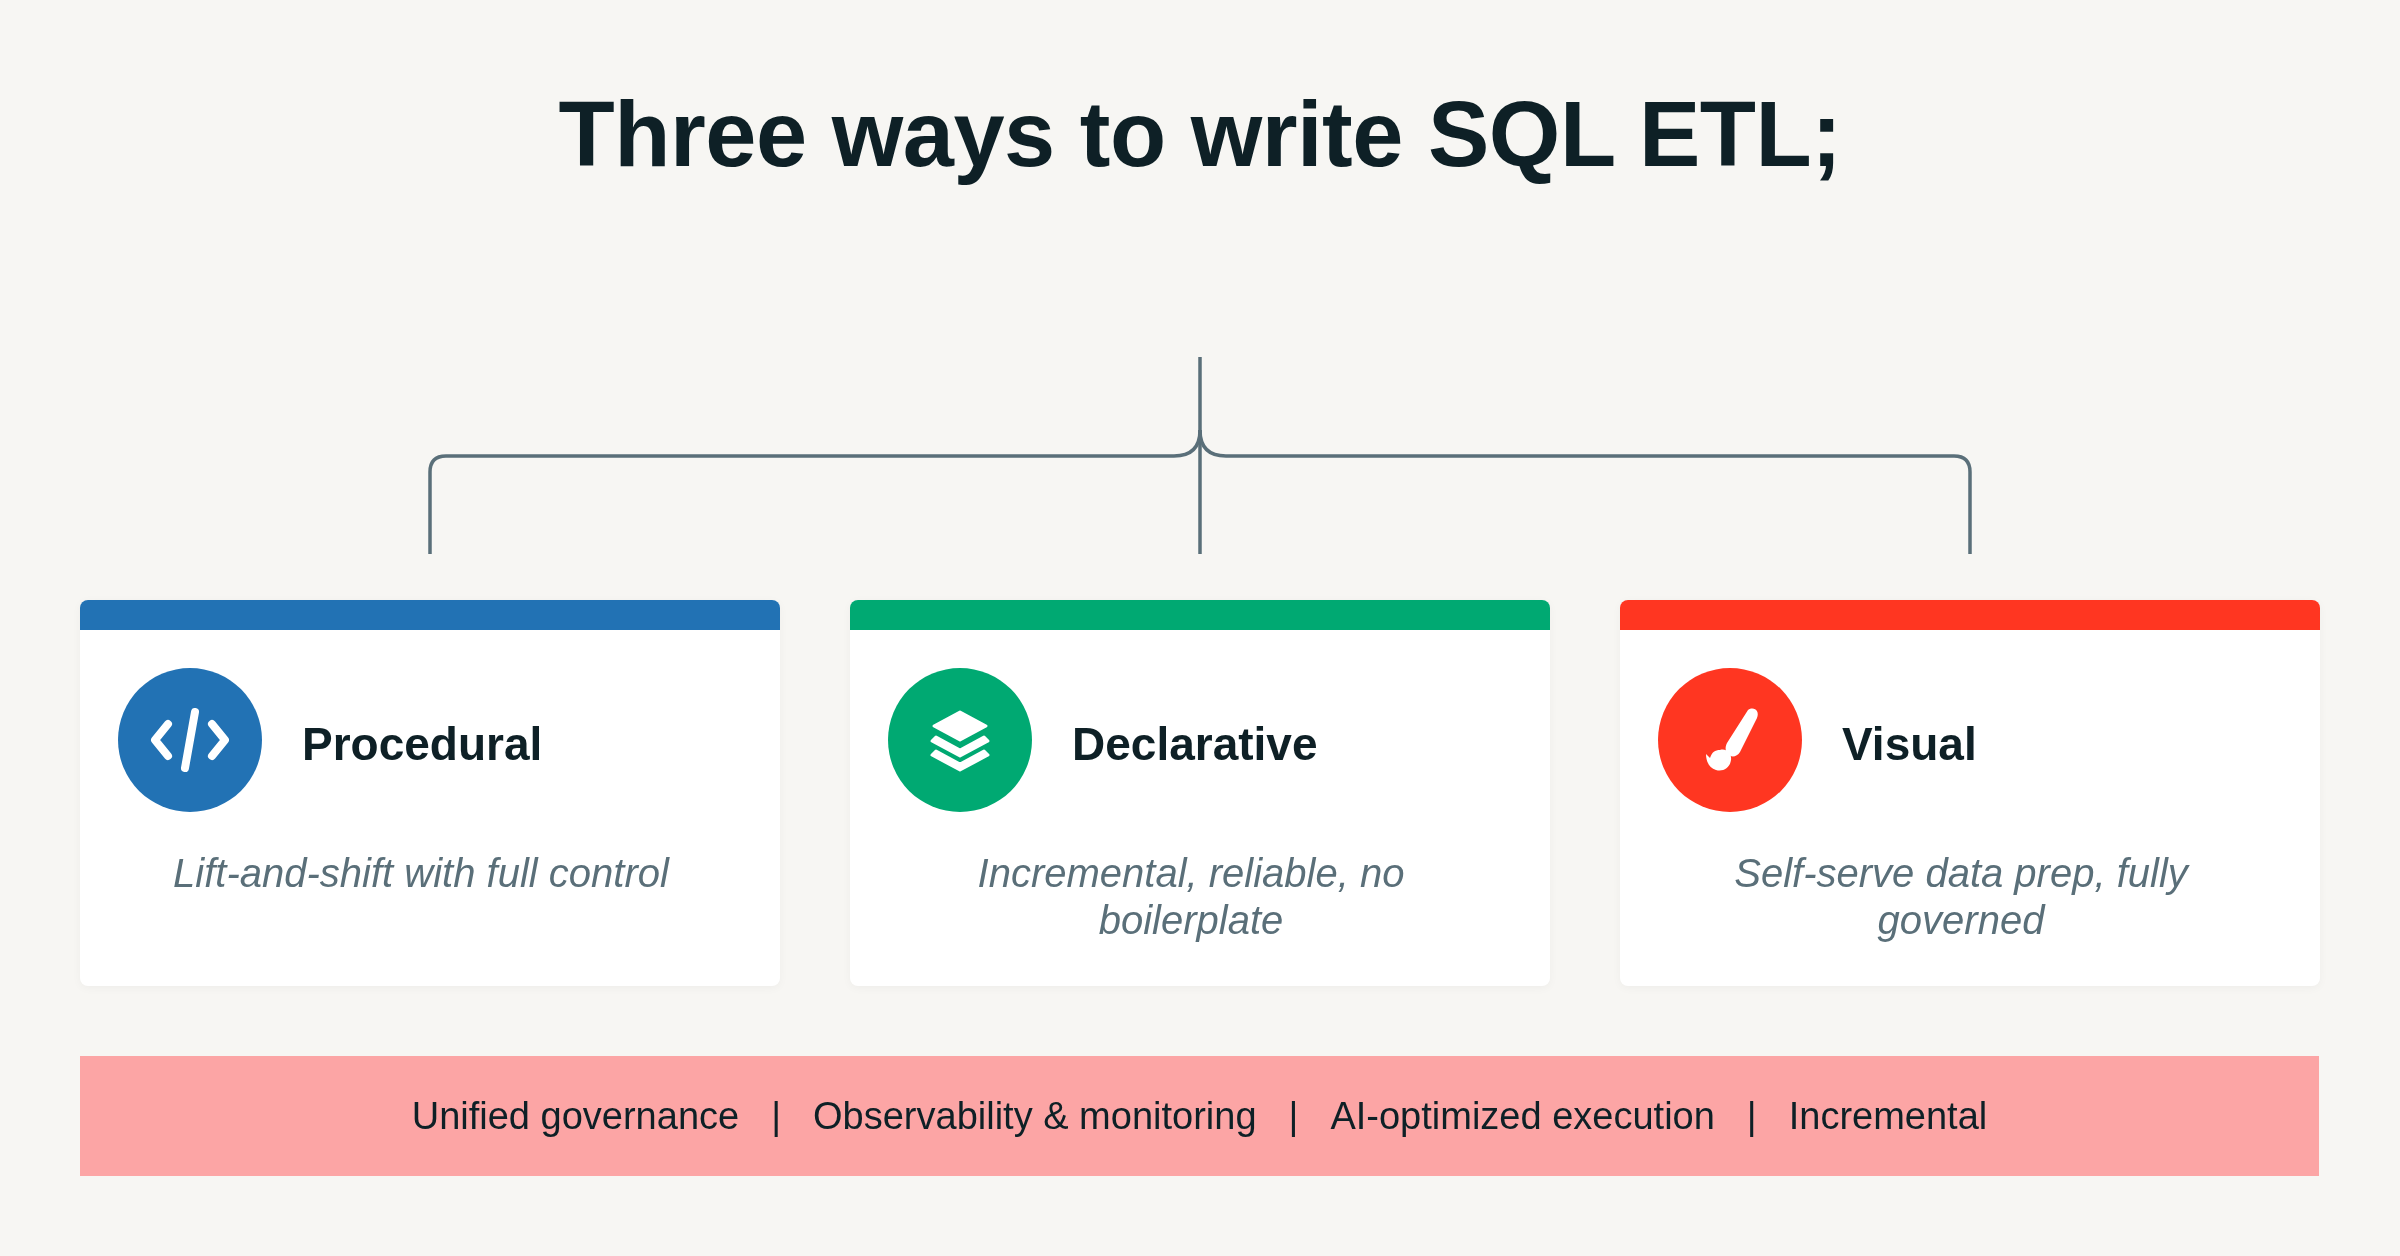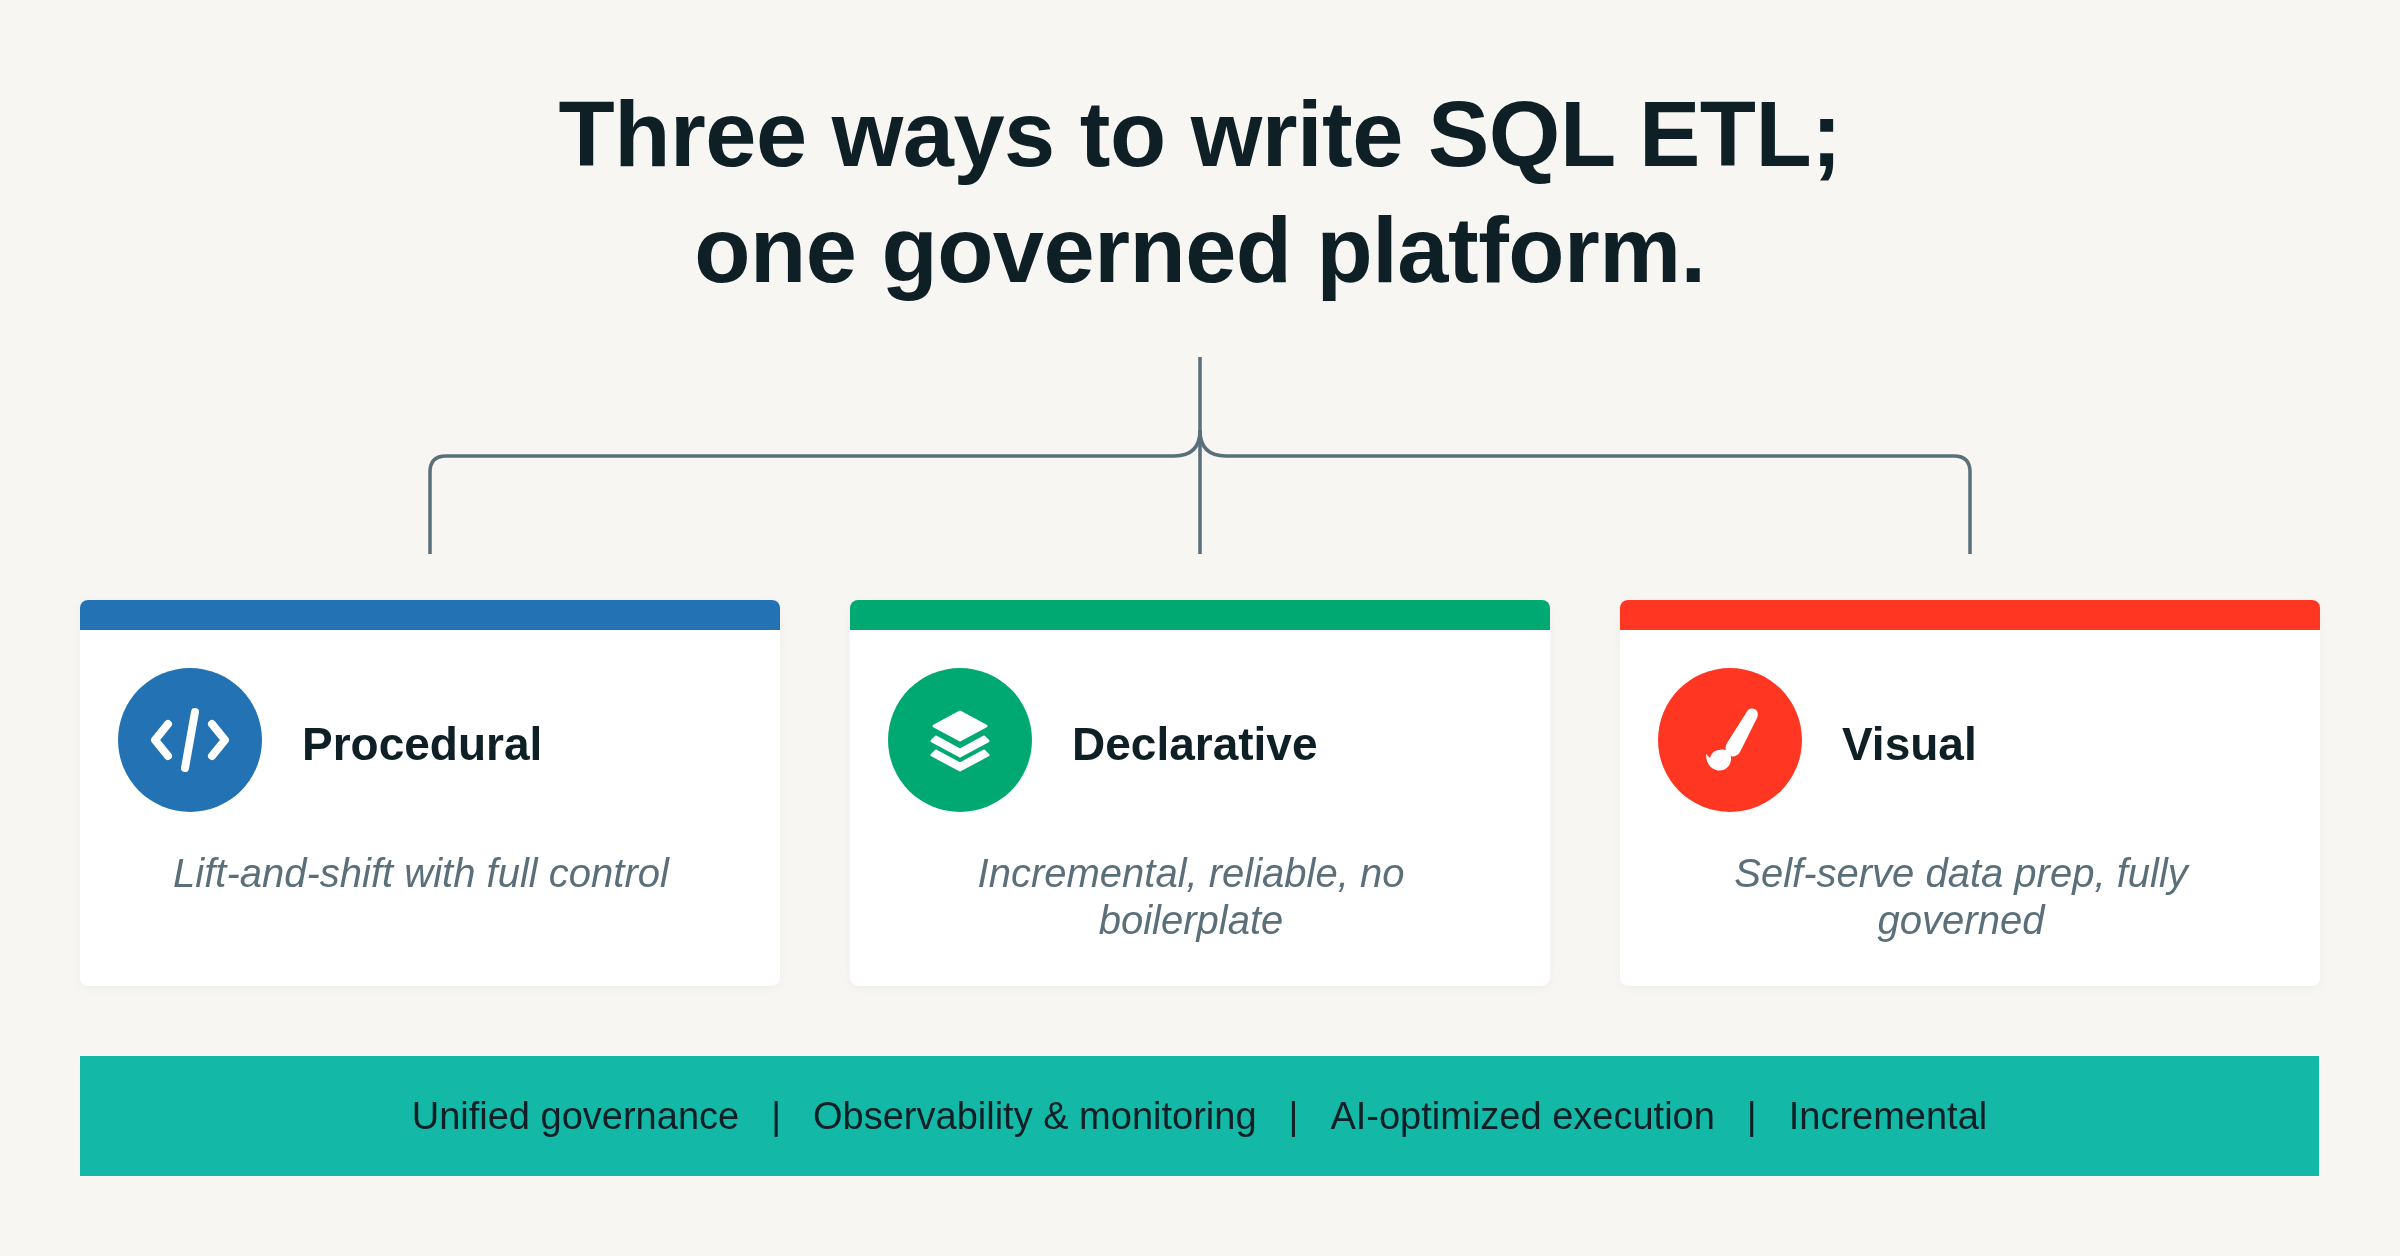--- a/index.html
+++ b/index.html
@@ -46,34 +46,33 @@
   }
   .card-desc {
     position: absolute; left: 41px; top: 250px; width: 600px;
     font-size: 40px; font-style: italic; line-height: 47px;
     color: #5A6F79;
     text-align: center;
   }
 
   .footer {
     position: absolute; left: 80px; top: 1056px; width: 2239px; height: 120px;
-    background: #14b8a6;
+    background: #fca5a5;
     display: flex; align-items: center; justify-content: center;
     font-size: 38px; color: #0E2026;
   }
   .footer .sep { margin: 0 32px; color: #0E2026; }
 </style>
 </head>
 <body>
 
 <div class="canvas">
 
   <h1 class="title">
     <span>Three ways to write SQL ETL;</span>
-    <span>one governed platform.</span>
   </h1>
 
   <svg class="connector" viewBox="0 0 2400 1256">
     <g fill="none" stroke="#5A6F79" stroke-width="3.5">
 
       <path d="M1200 357 V554"></path>
 
       <path d="M1200 430 Q1200 456 1174 456 H446 Q430 456 430 472 V554"></path>
 
       <path d="M1200 430 Q1200 456 1226 456 H1954 Q1970 456 1970 472 V554"></path>

